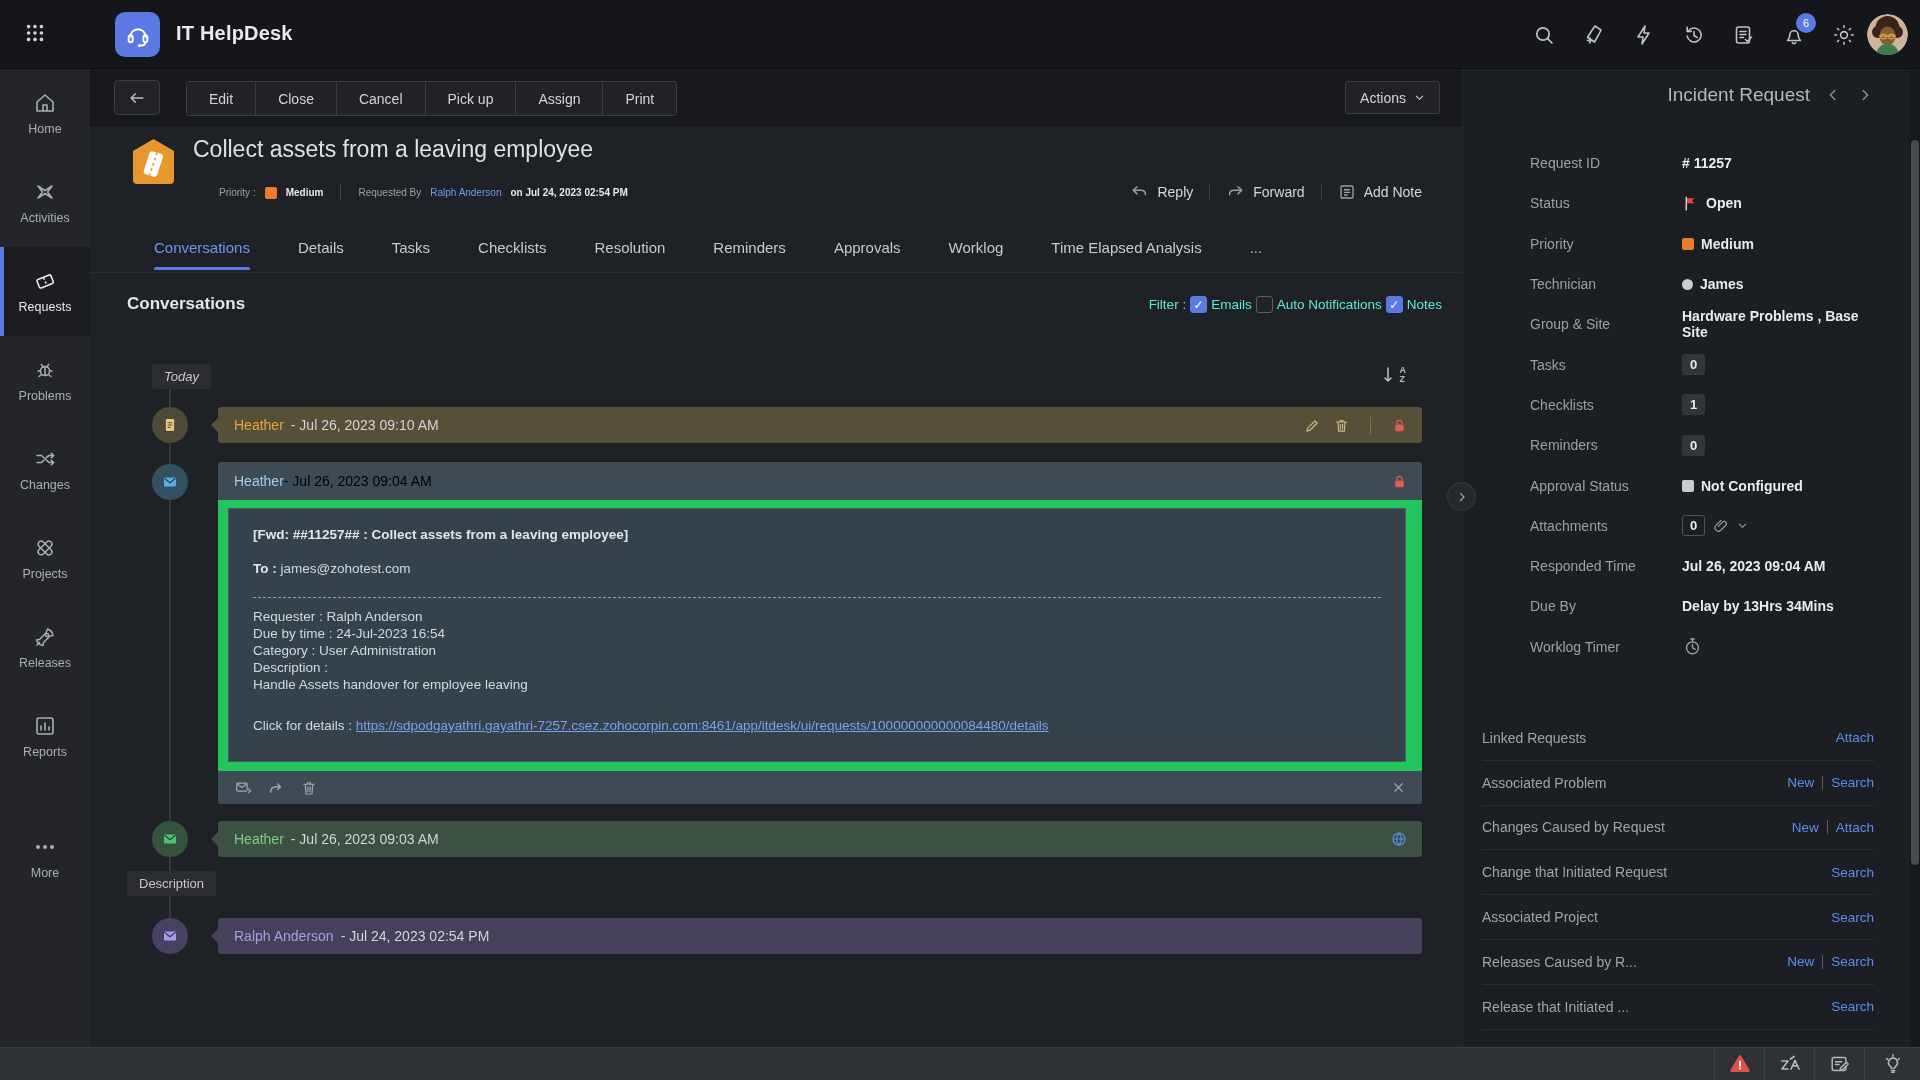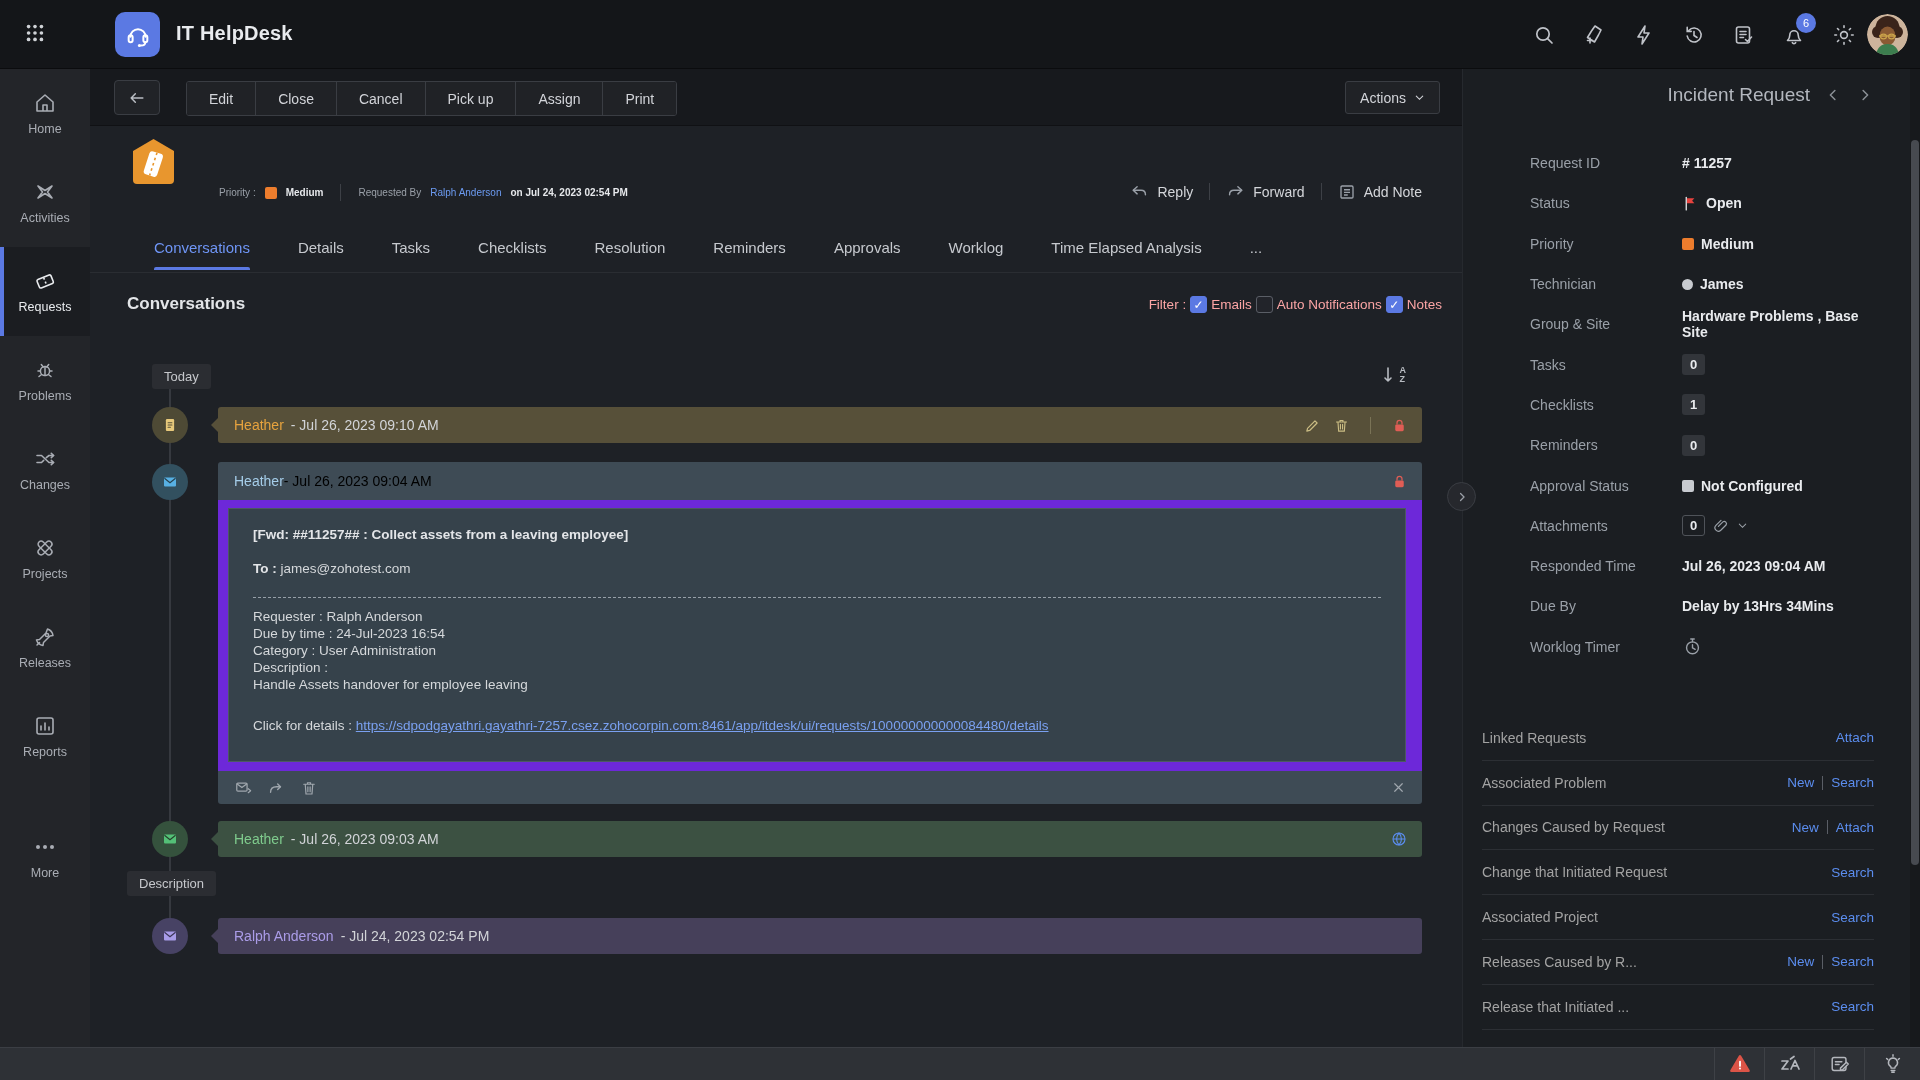--- a/index.html
+++ b/index.html
@@ -47,21 +47,21 @@
   .mail-actions .act { display:flex; align-items:center; gap:8px; cursor:pointer; }
   .mail-actions .vsep { margin:0 16px; }
 
   .tabs { position:absolute; left:64px; top:98px; display:flex; gap:48px; font-size:15px; color:#c6c9ce; height:46px; align-items:center; }
   .tab { cursor:pointer; position:relative; height:46px; display:flex; align-items:center; }
   .tab.active { color:#6f95f5; }
   .tab.active::after { content:""; position:absolute; left:0; right:0; bottom:0; height:3px; background:#5b79e3; border-radius:2px 2px 0 0; }
   .tabs-line { position:absolute; left:0; right:0; top:146px; height:1px; background:#2a2d32; }
 
   .conv-head { position:absolute; left:37px; top:168px; font-size:17px; font-weight:700; color:#e3e5e8; }
-  .filter-row { position:absolute; right:20px; top:170px; display:flex; align-items:center; gap:4px; font-size:13.5px; color:#fca5a5; }
+  .filter-row { position:absolute; right:20px; top:170px; display:flex; align-items:center; gap:4px; font-size:13.5px; color:#5eead4; }
   .cb { width:17px; height:17px; border-radius:3px; border:1px solid #5a5e66; background:#22242a; cursor:pointer; display:flex; align-items:center; justify-content:center; color:#fff; font-size:12px; }
   .cb.checked { background:#5b79e3; border-color:#5b79e3; }
   .cb.checked::after { content:"✓"; }
 
   .time-badge { position:absolute; background:#2b2d32; color:#c6c8cc; font-size:13px; padding:5px 12px; border-radius:3px; z-index:3; }
   .tl-line { position:absolute; left:79px; top:262px; width:2px; height:550px; background:#36393f; }
   .sort-ic { position:absolute; right:56px; top:240px; color:#b7bbc1; cursor:pointer; display:flex; align-items:center; }
   .sort-ic .az { display:flex; flex-direction:column; font-size:9px; line-height:9px; margin-left:1px; font-weight:700; }
 
   .conv-icon { position:absolute; width:36px; height:36px; border-radius:50%; display:flex; align-items:center; justify-content:center; z-index:2; }
@@ -71,21 +71,21 @@
   .row-acts { margin-left:auto; display:flex; align-items:center; gap:12px; color:#b3a97e; }
 
   .row-notes { top:281px; background:#575039; }
   .row-notes::before { border-right-color:#575039; }
   .author-notes { color:#e7a33e; font-weight:500; }
 
   .email-block { position:absolute; left:128px; top:336px; width:1204px; height:342px; border-radius:3px; overflow:hidden; }
   .email-head { height:38px; background:#3e4b55; display:flex; align-items:center; padding:0 14px 0 16px; font-size:14px; position:relative; }
   .email-head::before { content:""; position:absolute; left:-0px; top:0; }
   .author-mail { color:#a5cde9; font-weight:500; }
-  .email-body { height:271px; background:#6d28d9; padding:8px 16px 9px 10px; }
+  .email-body { height:271px; background:#22c55e; padding:8px 16px 9px 10px; }
   .email-box { height:100%; background:#36424b; border:1px solid #4d5962; padding:18px 24px; font-size:13.5px; color:#d5d8db; }
   .email-box .subj { font-weight:700; color:#e3e5e8; }
   .email-box .to { margin-top:19px; }
   .email-box .to b { color:#e3e5e8; }
   .email-box .dash { border-top:1px dashed #97a0a8; margin-top:21px; }
   .email-box .lines { margin-top:10px; line-height:17px; }
   .email-box .click { margin-top:25px; }
   .email-box a { color:#7aa0f0; text-decoration:underline; cursor:pointer; }
   .email-foot { height:33px; background:#3e4b55; display:flex; align-items:center; padding:0 16px; gap:14px; color:#9fa6ad; }
   .email-foot .x { margin-left:auto; cursor:pointer; }
@@ -338,20 +338,21 @@
   <div class="main">
     <div class="req-icon">
       <svg width="47" height="48" viewBox="0 0 47 48">
           <path d="M23.5 1 L44 13 V42 a4 4 0 0 1 -4 4 H7 a4 4 0 0 1 -4-4 V13 Z" fill="#e8962e"></path>
           <g transform="rotate(18 23 27)">
             <rect x="16" y="14" width="14" height="24" rx="3" fill="#ffffff"></rect>
             <path d="M23 14 v24" stroke="#e8962e" stroke-width="1.6" stroke-dasharray="2.5 3"></path>
           </g>
         </svg>
     </div>
+    <div class="req-title">Collect assets from a leaving employee</div>
     <div class="req-sub">
       <span>Priority :</span>
       <span class="psq"></span>
       <span class="strong">Medium</span>
       <span class="vsep"></span>
       <span>Requested By</span>
       <span class="link">Ralph Anderson</span>
       <span class="strong">on Jul 24, 2023 02:54 PM</span>
     </div>
     <div class="mail-actions">
@@ -405,21 +406,21 @@
       <span>Filter :</span>
       <span class="cb checked"></span>
       <span>Emails</span>
       <span class="cb"></span>
       <span>Auto Notifications</span>
       <span class="cb checked"></span>
       <span>Notes</span>
     </div>
 
     <div class="tl-line"></div>
-    <div class="time-badge" style="left:62px; top:238px;">Today</div>
+    <div class="time-badge" style="left:62px; top:238px;font-style:italic;">Today</div>
     <div class="sort-ic">
       <svg width="16" height="18" viewBox="0 0 16 18" fill="none" stroke="currentColor" stroke-width="1.6" stroke-linecap="round">
           <path d="M5 2 v13 M5 15 l-3-3 M5 15 l3-3"></path>
         </svg>
       <span class="az">
           <span>A</span>
           <span>Z</span>
         </span>
     </div>
 

